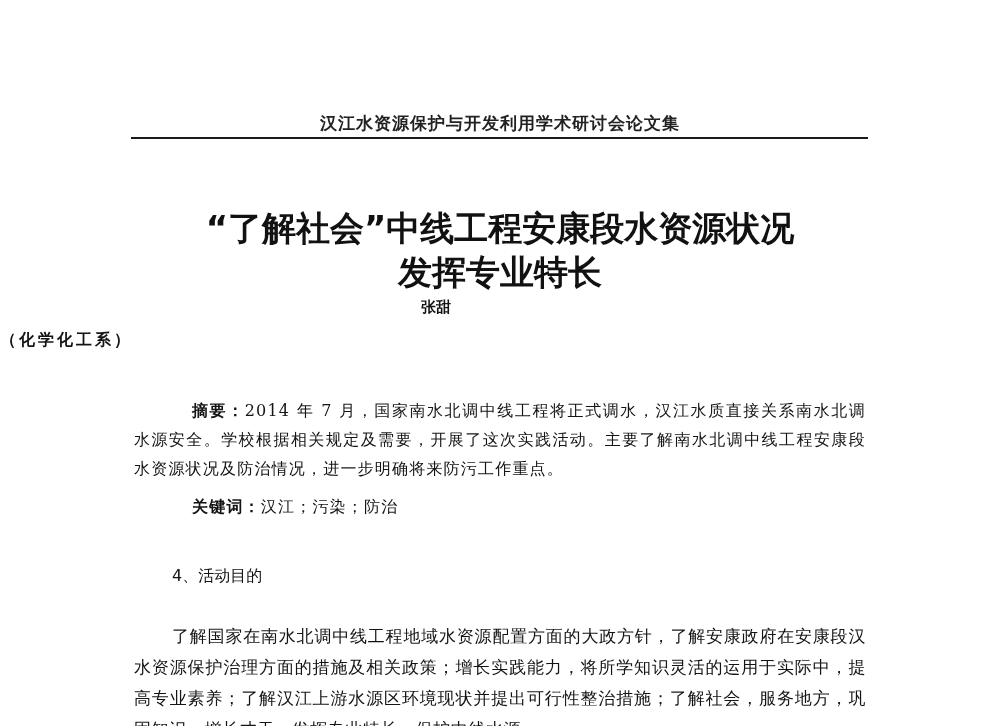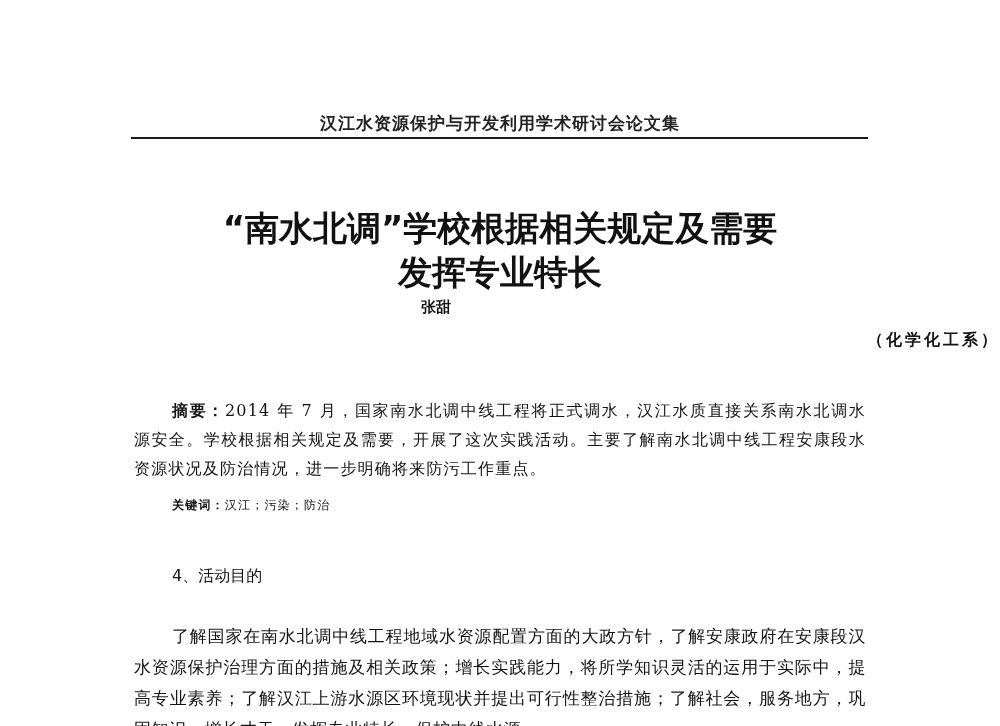--- a/index.html
+++ b/index.html
@@ -19,46 +19,46 @@
     font-family: "DejaVu Sans", "Liberation Sans", sans-serif; font-weight: bold; color: #111;
     font-size: 34px; line-height: 40px;
   }
   .title.l1 { top: 208px; }
   .title.l2 { top: 252px; }
   .author {
     position: absolute; left: 0; width: 872px; top: 298px; text-align: center;
     font-size: 15px; font-weight: bold;
   }
   .affil {
-    position: absolute; left: 0; width: 1000px; top: 330px; text-align: right;
+    position: absolute; left: 0; width: 1000px; top: 330px; text-align: left;
     font-size: 16px; font-weight: bold; letter-spacing: 3px;
   }
   .para {
     position: absolute; left: 134px; width: 732px;
     font-size: 16px; line-height: 29px; letter-spacing: 1.2px; text-align: justify;
   }
   .abstract { top: 396px; text-indent: 38px; }
-  .label { font-family: "DejaVu Sans", "Liberation Sans", sans-serif; font-weight: bold; }
-  .keywords { position: absolute; left: 172px; top: 497px; font-size: 12px; letter-spacing: 1.2px; }
+  .label { font-family: "DejaVu Sans", "Liberation Sans", sans-serif; font-weight: bold; margin-left: 20px; }
+  .keywords { position: absolute; left: 172px; top: 497px; font-size: 16px; letter-spacing: 1.2px; }
   .section-heading {
     position: absolute; left: 172px; top: 566px; font-size: 16px;
     font-family: "DejaVu Sans", "Liberation Sans", sans-serif;
   }
   .body-para {
     top: 594px; font-family: "DejaVu Sans", "Liberation Sans", sans-serif;
     font-size: 17px; line-height: 31px; letter-spacing: 0.6px; text-indent: 38px; margin-top: 27px;
   }
 </style>
 </head>
 <body>
 
 <div class="running-header">汉江水资源保护与开发利用学术研讨会论文集</div>
 <div class="header-rule"></div>
 
-<div class="title l1">“南水北调”学校根据相关规定及需要</div>
+<div class="title l1">“了解社会”中线工程安康段水资源状况</div>
 <div class="title l2">发挥专业特长</div>
 
 <div class="author">张甜</div>
 <div class="affil">（化学化工系）</div>
 
 <div class="para abstract"><span class="label">摘要：</span><span>2014 年 7 月，国家南水北调中线工程将正式调水，汉江水质直接关系南水北调水源安全。学校根据相关规定及需要，开展了这次实践活动。主要了解南水北调中线工程安康段水资源状况及防治情况，进一步明确将来防污工作重点。</span></div>
 
 <div class="keywords"><span class="label">关键词：</span><span>汉江；污染；防治</span></div>
 
 <div class="section-heading">4、活动目的</div>

